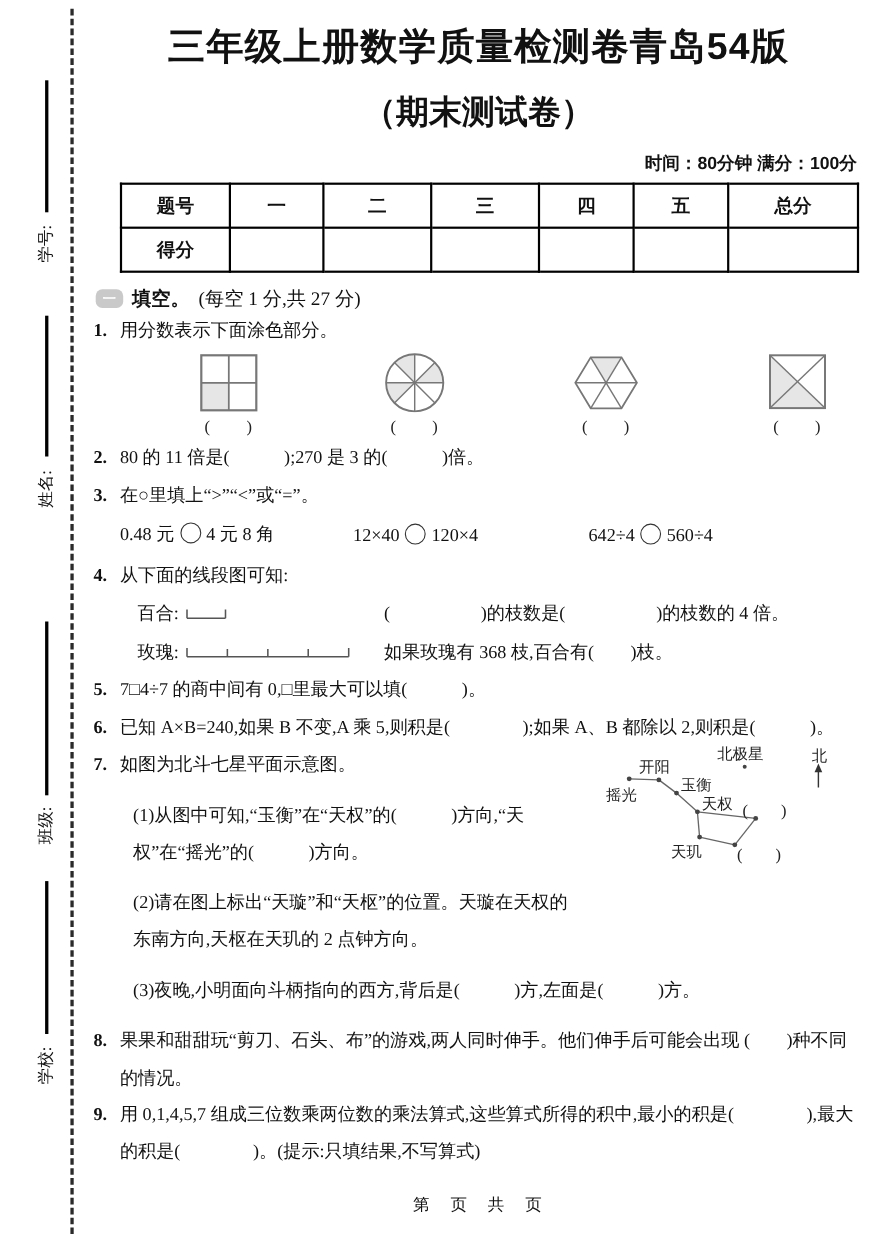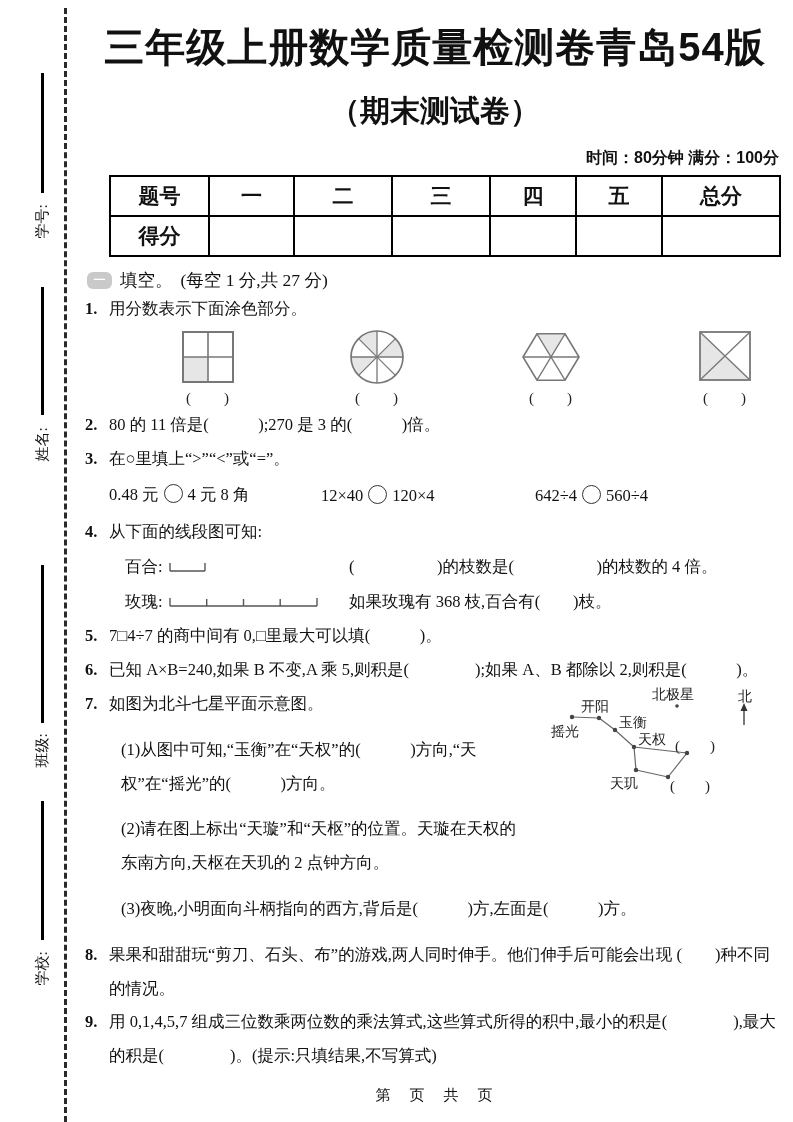--- a/index.html
+++ b/index.html
@@ -13,35 +13,35 @@
   .bl1 { top:73px;  height:120px; }
   .bl2 { top:287px; height:128px; }
   .bl3 { top:565px; height:158px; }
   .bl4 { top:801px; height:139px; }
   .seal-label { position:absolute; left:13px; width:58px; text-align:center;
     font-size:15px; transform:rotate(-90deg); }
   .sl1 { top:212px; } .sl2 { top:435px; } .sl3 { top:741px; } .sl4 { top:959px; }
 
   
   .content { position:absolute; left:85px; top:0; width:700px; }
-  .title { font-family:"Liberation Sans", sans-serif; font-weight:900; font-size:40px;
+  .title { font-family:"Liberation Sans", sans-serif; font-weight:900; font-size:34px;
     text-align:center; margin:20px 0 0 0; letter-spacing:1px; }
   .subtitle { font-family:"Liberation Sans", sans-serif; font-weight:900; font-size:30px;
     text-align:center; margin:16px 0 0 0; }
   .meta { font-family:"Liberation Sans", sans-serif; font-weight:bold; font-size:16px;
     text-align:right; margin:16px 6px 6px 0; }
 
   table.score { border-collapse:collapse; margin-left:24px; width:670px; table-layout:fixed; }
   table.score th, table.score td { border:2px solid #000; height:38px; text-align:center;
-    font-size:21px; font-weight:bold; padding:0; }
+    font-size:17px; font-weight:bold; padding:0; }
 
   .section-head { margin:11px 0 0 2px; font-size:17.5px; display:flex; align-items:center; gap:8px; }
   .badge { width:25px; height:17px; background:#c9c9c9; border-radius:6px; color:#fff;
     font-size:12px; line-height:17px; text-align:center; font-weight:bold; flex:0 0 auto; }
-  .section-title { font-weight:normal; }
+  .section-title { font-weight:bold; }
   .section-note { font-weight:normal; }
 
   .q { position:relative; padding-left:24px; font-size:16.5px; line-height:2.05; margin:0; }
   .qnum { position:absolute; left:0; top:0; font-weight:bold; }
   .q p { margin:12px; }
 
   
   .figs { display:flex; justify-content:space-between; margin:4px 0 2px 96px; width:572px; }
   .fig { text-align:center; line-height:1; }
   .fig svg { display:block; margin:0 auto; }

